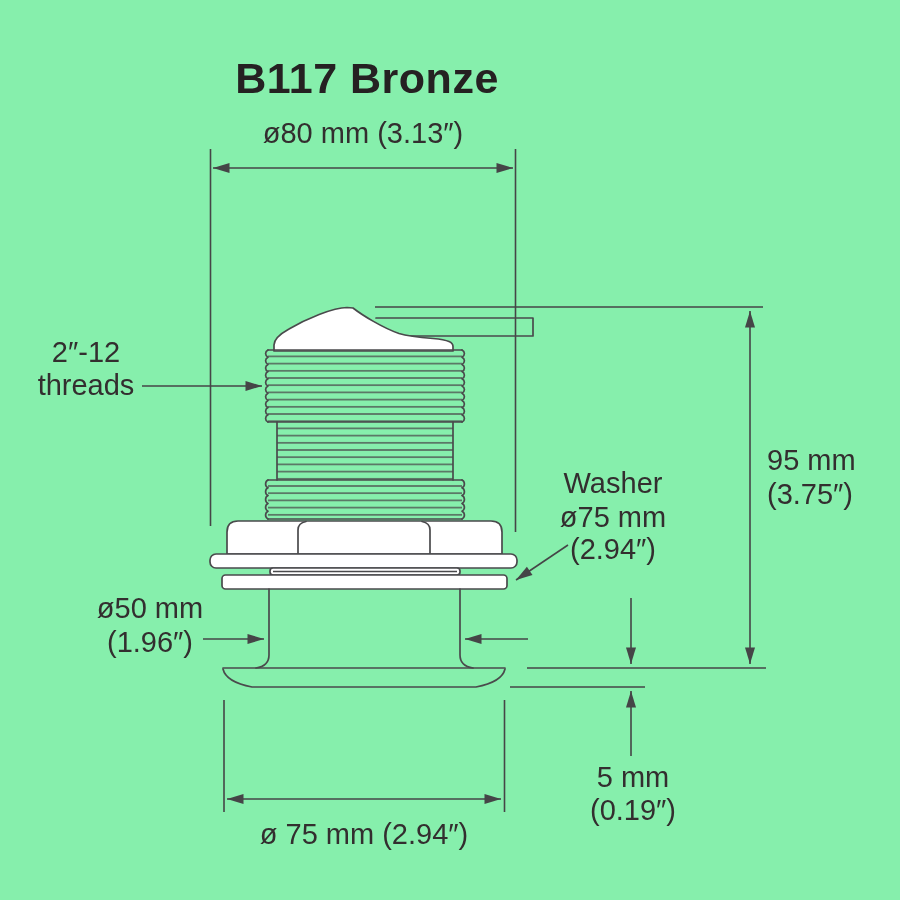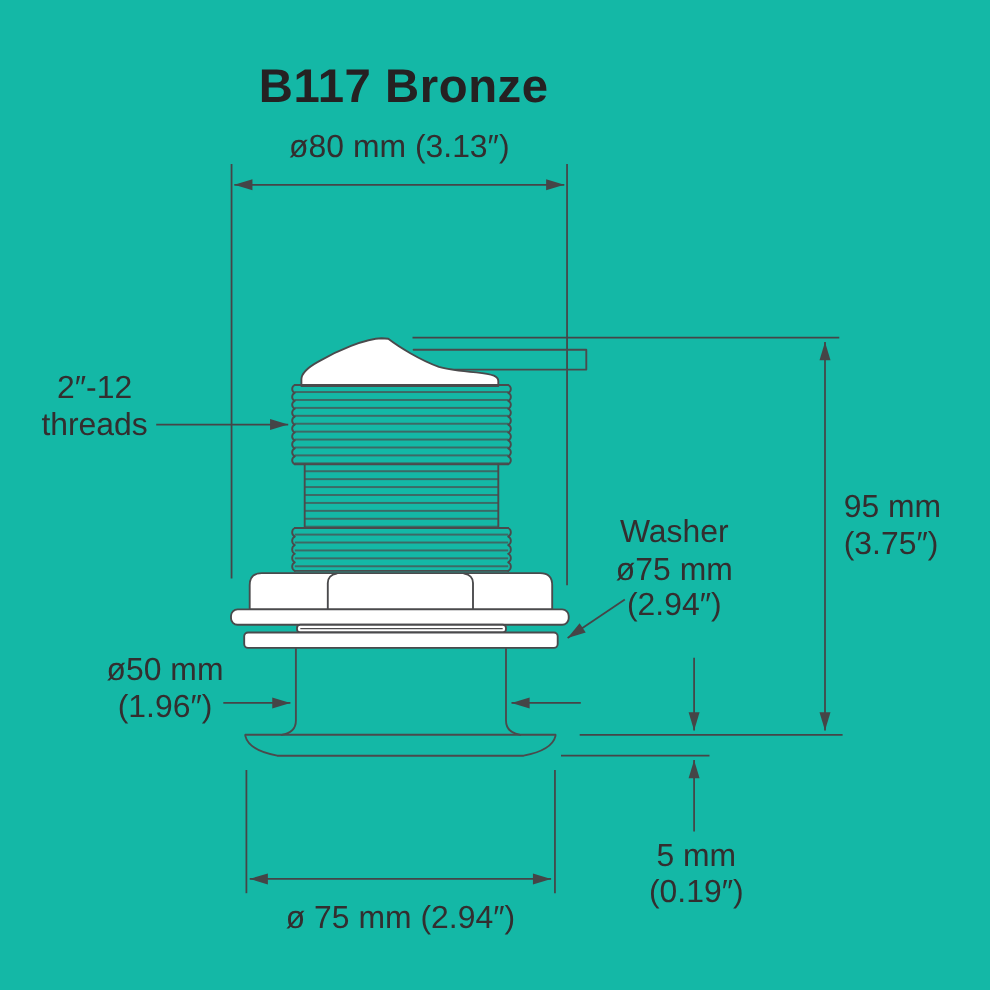--- a/index.html
+++ b/index.html
@@ -1,16 +1,16 @@
 <!DOCTYPE html>
 <html><head>
 <meta charset="utf-8">
 <style>
   html,body{margin:0;padding:0;background:#ffffff;}
-  .stage{position:relative;width:900px;height:900px;background:#14b8a6;overflow:hidden;
+  .stage{position:relative;width:900px;height:900px;background:#86efac;overflow:hidden;
          font-family:"Liberation Sans",sans-serif;}
   svg{position:absolute;left:0;top:0;}
   .outline{fill:none;stroke:#4a4a4c;stroke-width:1.7;stroke-linecap:round;stroke-linejoin:round;}
   .outline-fill{fill:#ffffff;stroke:#4a4a4c;stroke-width:1.7;stroke-linejoin:round;}
   .thin{fill:none;stroke:#4a4a4c;stroke-width:1.3;}
   .dimline{fill:none;stroke:#454547;stroke-width:1.6;}
   text{fill:#332e2f;font-family:"Liberation Sans","DejaVu Sans",sans-serif;}
   .dim-text{font-size:29px;}
   .title-text{font-size:43px;font-weight:bold;fill:#252122;letter-spacing:0.5px;}
 </style>

